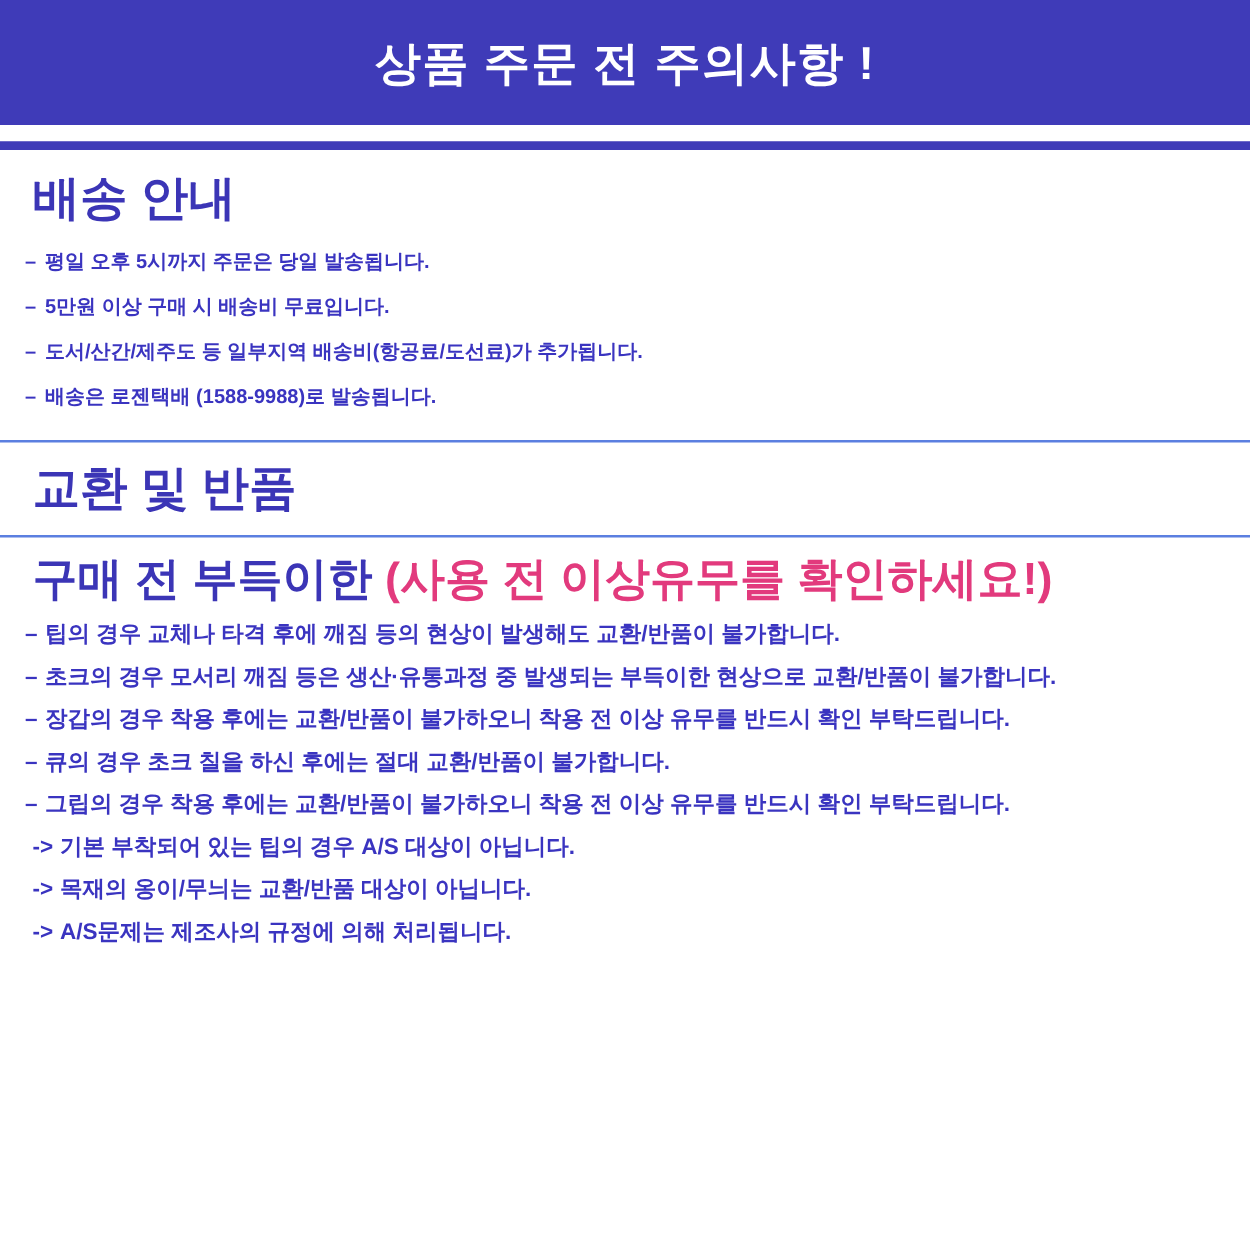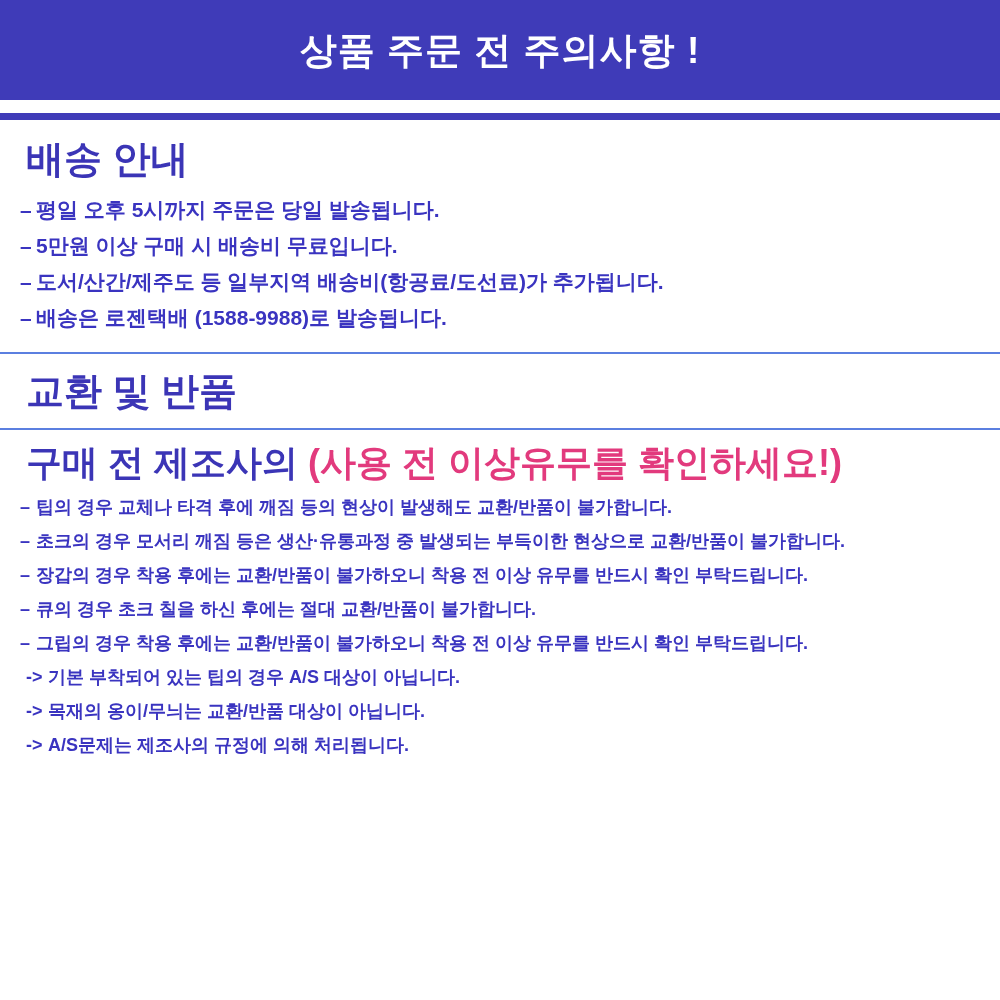--- a/index.html
+++ b/index.html
@@ -83,21 +83,21 @@
     padding: 0;
   }
   .item-list li {
     color: #3a34c0;
     font-weight: 700;
     white-space: nowrap;
   }
 
   
   .list-lg li {
-    font-size: 21px;
+    font-size: 16px;
     line-height: 36px;
   }
   .section-1 .item-list { padding-top: 12px; }
   .section-2 .item-list { padding-top: 12px; }
 
   
   .list-sm li {
     font-size: 18px;
     line-height: 34px;
   }
@@ -153,21 +153,21 @@
 
   <div class="divider divider-1"></div>
 
   <div class="section section-2">
     <h2 class="section-heading">교환 및 반품</h2>
   </div>
 
   <div class="divider divider-2"></div>
 
   <div class="section section-3">
-    <h2 class="section-heading"><span>구매 전 제조사의 </span><span class="accent">(사용 전 이상유무를 확인하세요!)</span></h2>
+    <h2 class="section-heading"><span>구매 전 부득이한 </span><span class="accent">(사용 전 이상유무를 확인하세요!)</span></h2>
     <ul class="item-list list-sm">
       <li>
         <span class="bullet">–</span><span>팁의 경우 교체나 타격 후에 깨짐 등의 현상이 발생해도 교환/반품이 불가합니다.</span>
       </li>
       <li>
         <span class="bullet">–</span><span>초크의 경우 모서리 깨짐 등은 생산·유통과정 중 발생되는 부득이한 현상으로 교환/반품이 불가합니다.</span>
       </li>
       <li>
         <span class="bullet">–</span><span>장갑의 경우 착용 후에는 교환/반품이 불가하오니 착용 전 이상 유무를 반드시 확인 부탁드립니다.</span>
       </li>

